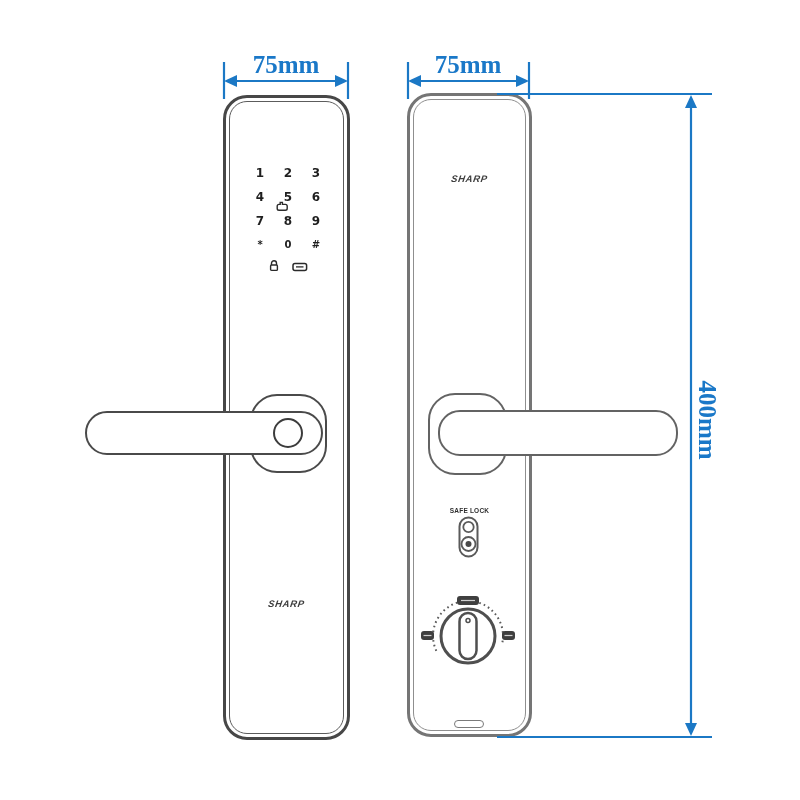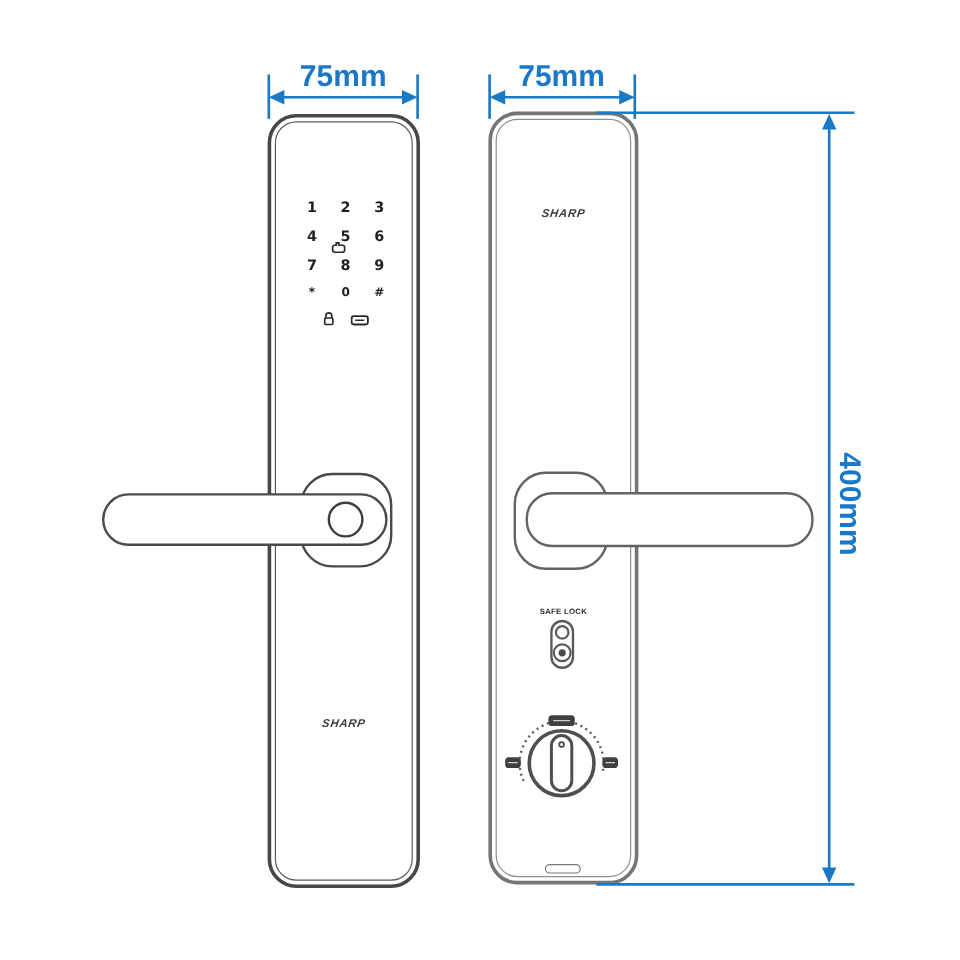--- a/index.html
+++ b/index.html
@@ -47,21 +47,21 @@
   
   .svg-part{position:absolute;z-index:4;}
   .usb-slot{
     position:absolute;left:454px;top:720px;width:30px;height:8px;border-radius:4px;
     border:1.8px solid #7a7a7a;background:#fff;box-sizing:border-box;z-index:2;
   }
   
   .dim-overlay{position:absolute;left:0;top:0;z-index:10;pointer-events:none;}
   .dim-label{
     position:absolute;z-index:11;color:#1a78c8;font-weight:700;font-size:25px;
-    font-family:Liberation Sans, sans-serif;white-space:nowrap;
+    font-family:Liberation Serif, serif;white-space:nowrap;
   }
   .dim-label.h75a{left:286px;top:79px;transform:translate(-50%,-100%);}
   .dim-label.h75b{left:468px;top:79px;transform:translate(-50%,-100%);}
   .dim-label.v400{left:693px;top:420px;writing-mode:vertical-rl;transform:translateY(-50%);}
 </style>
 </head>
 <body>
 
 <div class="canvas">
 

